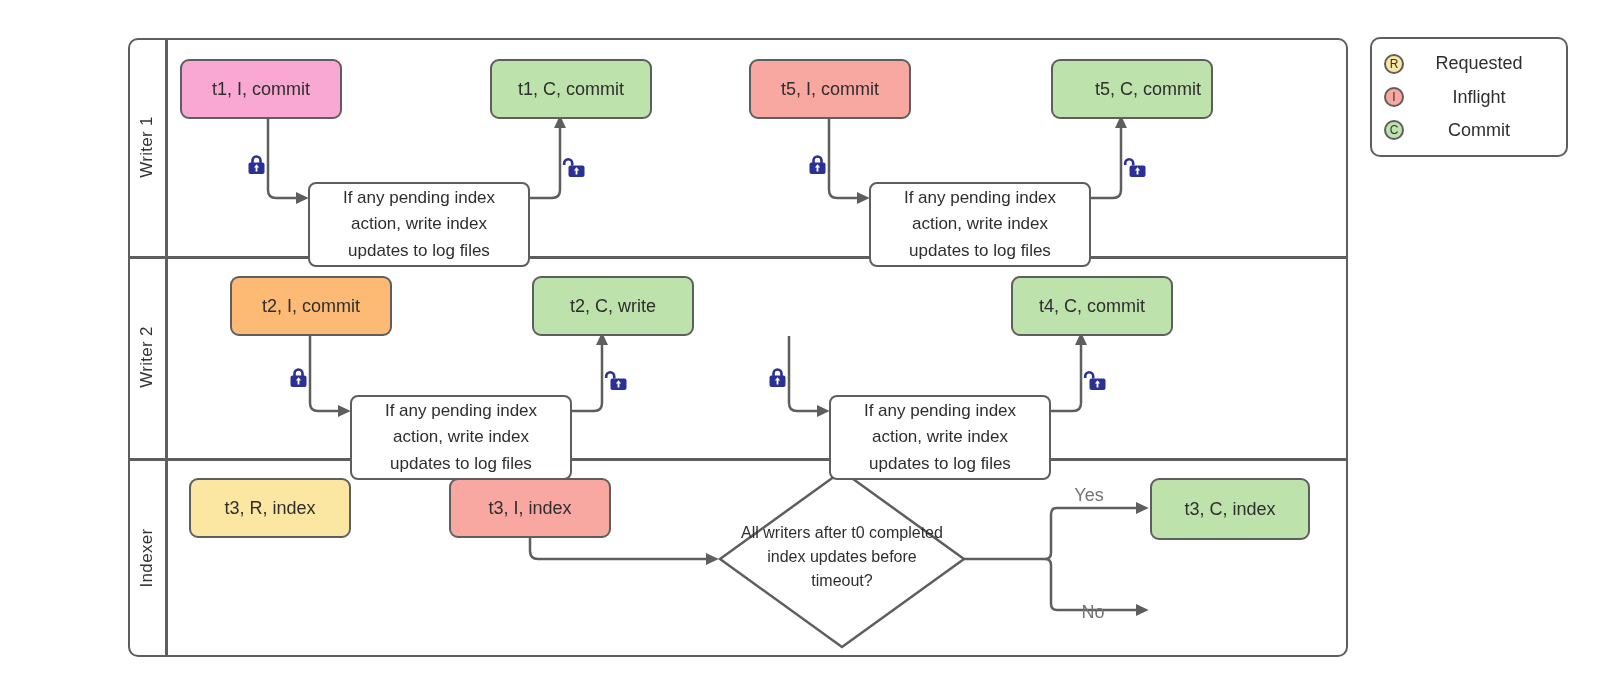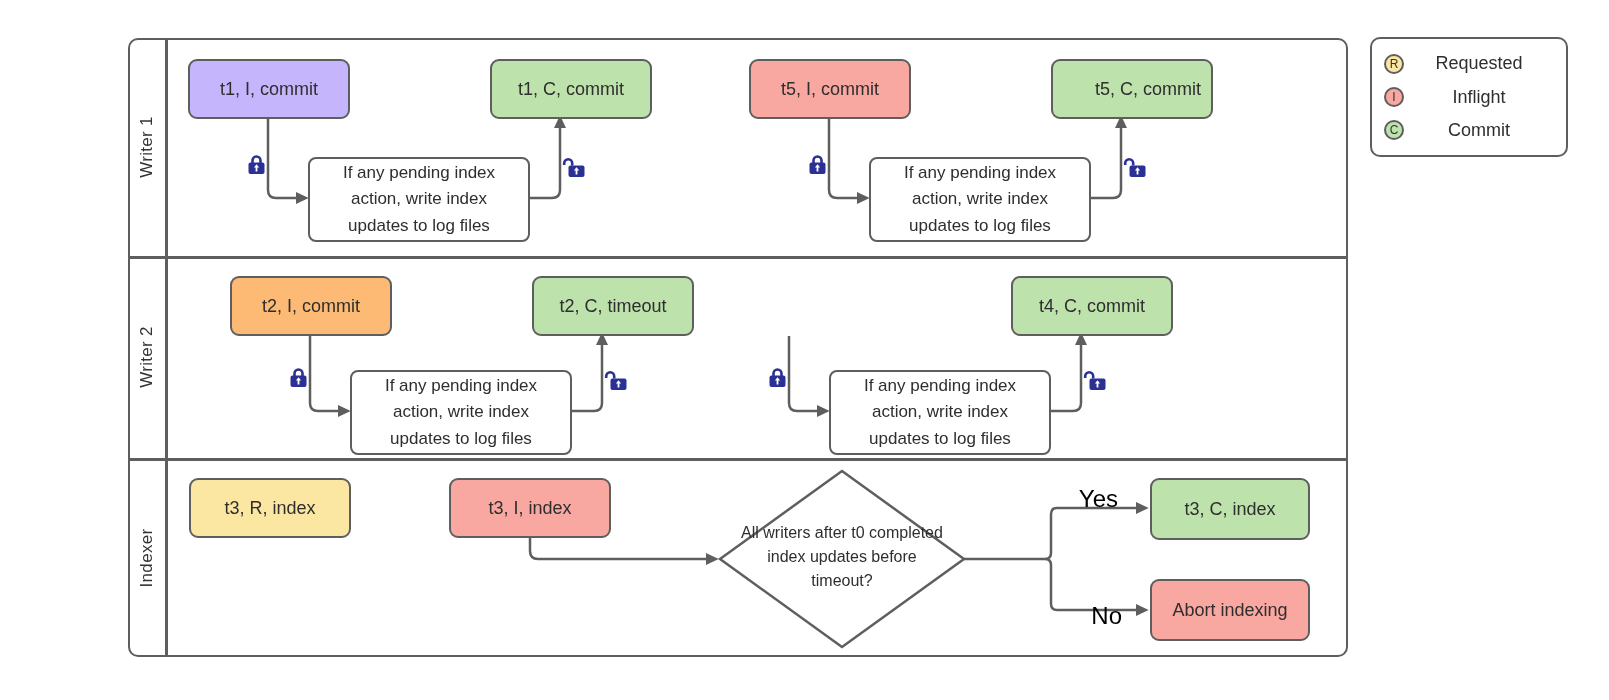--- a/index.html
+++ b/index.html
@@ -16,23 +16,23 @@
     position:absolute;left:128px;width:38px;display:flex;align-items:center;justify-content:center;
   }
   .lane-label span{
     transform:rotate(-90deg);white-space:nowrap;font-size:17px;color:#333;letter-spacing:.3px;
   }
   .node{
     position:absolute;box-sizing:border-box;border:2.5px solid #5e5e5e;border-radius:9px;
     display:flex;align-items:center;justify-content:center;text-align:center;
     font-size:18px;color:#2e2e2e;background:#fff;
   }
-  .proc{font-size:17px;line-height:1.55;padding:4px 24px;border-radius:8px;}
+  .proc{font-size:17px;line-height:1.55;padding:4px 24px;border-radius:8px;margin-top:25px;}
   .svg-layer{position:absolute;left:0;top:0;width:1609px;height:700px;}
-  .float-label{position:absolute;font-size:24px;color:#000000;text-align:right;}
+  .float-label{position:absolute;font-size:18px;color:#737373;text-align:center;}
   .decision-text{
     position:absolute;left:737px;top:521px;width:210px;text-align:center;
     font-size:16px;line-height:1.5;color:#2e2e2e;
   }
   .legend{
     position:absolute;left:1370px;top:37px;width:198px;height:120px;box-sizing:border-box;
     border:2.5px solid #5e5e5e;border-radius:10px;background:#fff;
     display:flex;flex-direction:column;justify-content:space-evenly;padding:2px 12px;
   }
   .legend-row{display:flex;align-items:center;}
@@ -104,40 +104,39 @@
     <use href="#lock-closed" x="246" y="153"></use>
     <use href="#lock-open" x="564" y="156"></use>
     <use href="#lock-closed" x="807" y="153"></use>
     <use href="#lock-open" x="1125" y="156"></use>
     <use href="#lock-closed" x="288" y="366"></use>
     <use href="#lock-open" x="606" y="369"></use>
     <use href="#lock-closed" x="767" y="366"></use>
     <use href="#lock-open" x="1085" y="369"></use>
   </svg>
 
-  <div class="node" style="left: 188px; top: 59px; width: 162px; height: 60px; background-color: #c4b5fd;">t1, I, commit</div>
+  <div class="node" style="left: 180px; top: 59px; width: 162px; height: 60px; background-color: #f9a8d4;">t1, I, commit</div>
   <div class="node" style="left: 490px; top: 59px; width: 162px; height: 60px; background-color: rgb(189, 226, 172);">t1, C, commit</div>
   <div class="node proc" style="left:308px;top:157px;width:222px;height:85px;">If any pending index action, write index updates to log files</div>
   <div class="node" style="left: 749px; top: 59px; width: 162px; height: 60px; background-color: rgb(248, 168, 160);">t5, I, commit</div>
   <div class="node" style="left: 1051px; top: 59px; width: 162px; height: 60px; background-color: rgb(189, 226, 172); padding-left: 32px;">t5, C, commit</div>
   <div class="node proc" style="left:869px;top:157px;width:222px;height:85px;">If any pending index action, write index updates to log files</div>
 
   <div class="node" style="left: 230px; top: 276px; width: 162px; height: 60px; background-color: #fdba74;">t2, I, commit</div>
-  <div class="node" style="left: 532px; top: 276px; width: 162px; height: 60px; background-color: rgb(189, 226, 172);">t2, C, timeout</div>
+  <div class="node" style="left: 532px; top: 276px; width: 162px; height: 60px; background-color: rgb(189, 226, 172);">t2, C, write</div>
   <div class="node proc" style="left:350px;top:370px;width:222px;height:85px;">If any pending index action, write index updates to log files</div>
   <div class="node" style="left: 1011px; top: 276px; width: 162px; height: 60px; background-color: rgb(189, 226, 172);">t4, C, commit</div>
   <div class="node proc" style="left:829px;top:370px;width:222px;height:85px;">If any pending index action, write index updates to log files</div>
 
   <div class="node" style="left: 189px; top: 478px; width: 162px; height: 60px; background-color: rgb(251, 231, 161);">t3, R, index</div>
   <div class="node" style="left: 449px; top: 478px; width: 162px; height: 60px; background-color: rgb(248, 168, 160);">t3, I, index</div>
   <div class="decision-text">All writers after t0 completed index updates before timeout?</div>
   <div class="float-label" style="left:1060px;top:485px;width:58px;">Yes</div>
   <div class="float-label" style="left:1064px;top:602px;width:58px;">No</div>
   <div class="node" style="left: 1150px; top: 478px; width: 160px; height: 62px; background-color: rgb(189, 226, 172);">t3, C, index</div>
-  <div class="node" style="left: 1150px; top: 579px; width: 160px; height: 62px; background-color: rgb(248, 168, 160);">Abort indexing</div>
 
   <div class="legend">
     <div class="legend-row">
       <span class="legend-swatch" style="background-color: rgb(251, 231, 161);">R</span>
       <span class="legend-text">Requested</span>
     </div>
     <div class="legend-row">
       <span class="legend-swatch" style="background-color: rgb(248, 168, 160);">I</span>
       <span class="legend-text">Inflight</span>
     </div>

